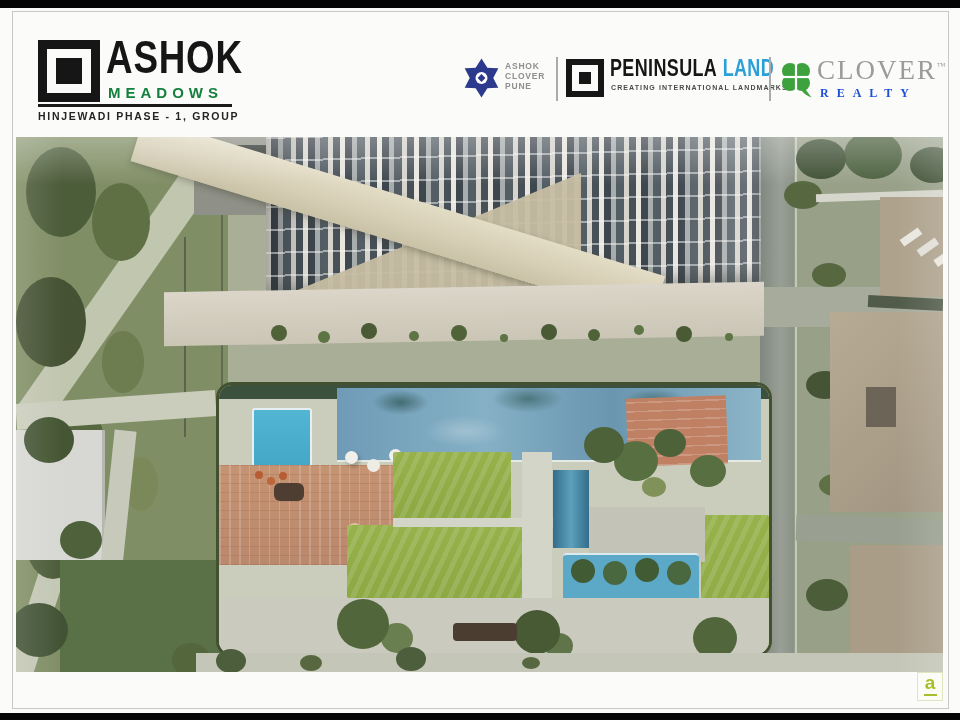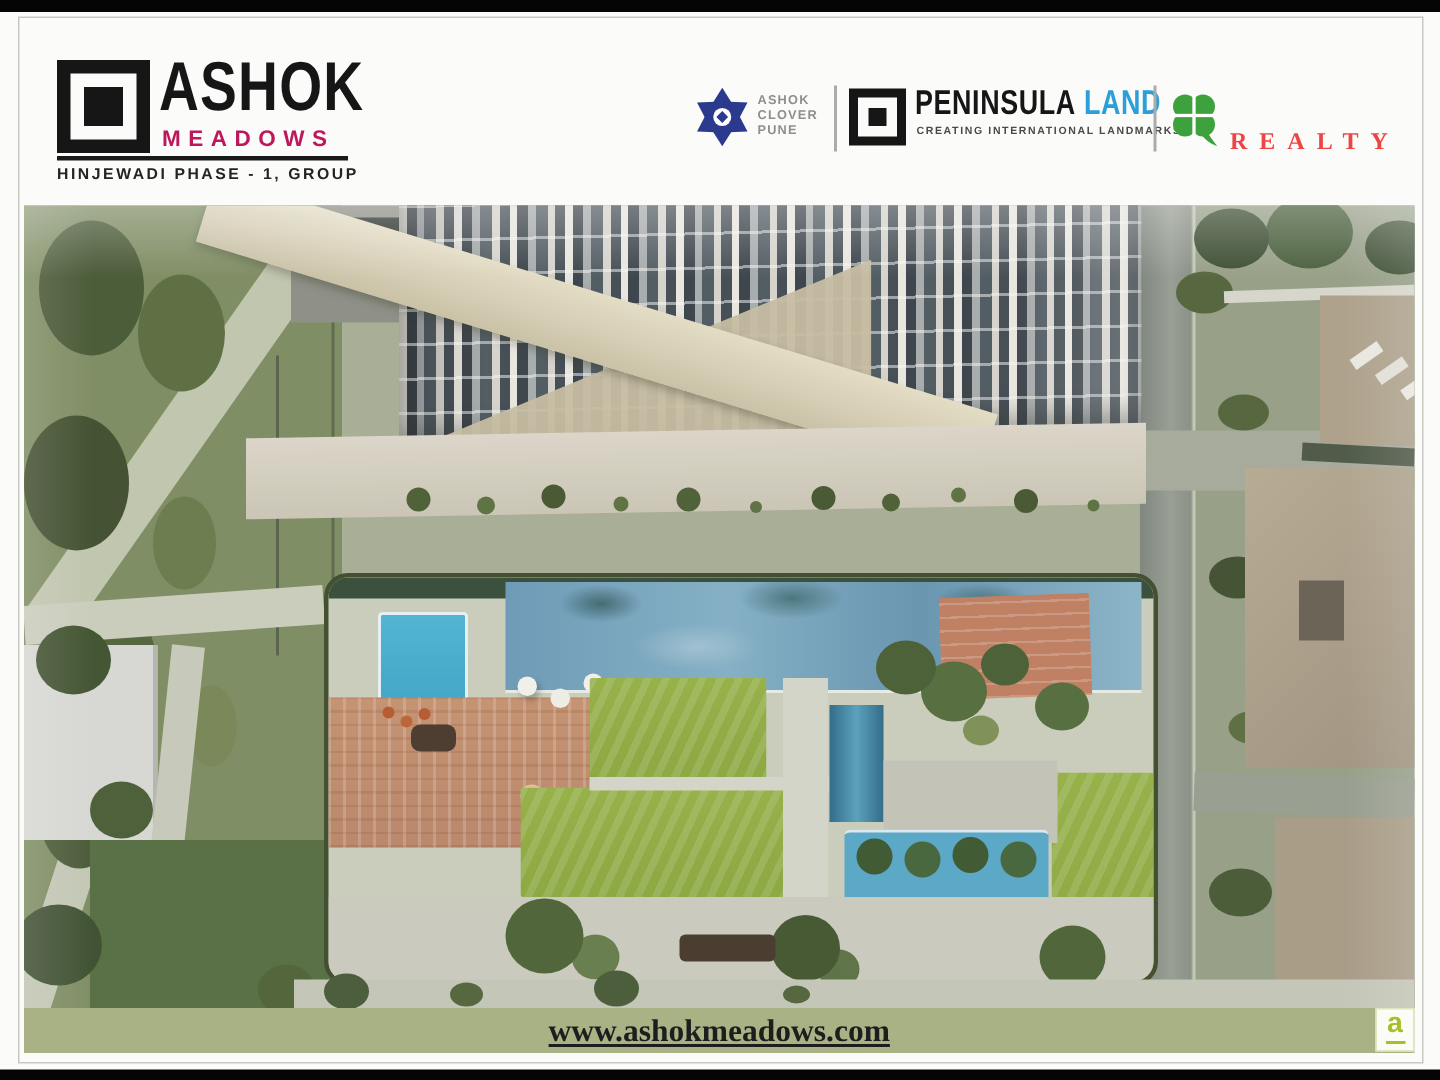--- a/index.html
+++ b/index.html
@@ -7,36 +7,36 @@
          font-family:"Liberation Sans",sans-serif;}
   .slide{position:absolute;left:0;right:0;top:8px;bottom:7px;background:#fbfbf9;}
   .frame{position:absolute;left:12px;right:11px;top:3px;bottom:4px;border:1px solid #c9c9c4;pointer-events:none;}
   .abs{position:absolute;display:block;}
   .rd{border-radius:50%;}
   
   .am-icon{left:38px;top:32px;width:62px;height:62px;border:9px solid #161616;box-sizing:border-box;}
   .am-icon i{display:block;width:26px;height:26px;margin:9px;background:#161616;}
   .am-name{left:106px;top:26px;font-size:46px;line-height:46px;font-weight:700;color:#161616;
            letter-spacing:1px;transform:scaleX(.8);transform-origin:left top;white-space:nowrap;}
-  .am-meadows{left:108px;top:76px;font-size:15px;font-weight:700;letter-spacing:5px;color:#be185d;white-space:nowrap;}
+  .am-meadows{left:108px;top:76px;font-size:15px;font-weight:700;letter-spacing:5px;color:#15803d;white-space:nowrap;}
   .am-rule{left:38px;top:96px;width:194px;height:3px;background:#1a1a1a;}
   .am-loc{left:38px;top:102px;font-size:10.5px;font-weight:700;letter-spacing:1.7px;color:#242424;white-space:nowrap;}
   .apg-text{left:505px;top:53px;font-size:8.5px;line-height:10px;letter-spacing:.8px;color:#8f8f8f;font-weight:600;}
   .sep{width:2px;height:44px;background:#ababab;top:49px;}
   .pen-icon{left:566px;top:51px;width:38px;height:38px;border:6px solid #161616;box-sizing:border-box;}
   .pen-icon i{display:block;width:12px;height:12px;margin:7px;background:#161616;}
   .pen-text{left:610px;top:47px;font-size:23px;font-weight:700;letter-spacing:.5px;white-space:nowrap;
             transform:scaleX(.78);transform-origin:left top;color:#161616;}
   .pen-text .land{color:#2a9fd8;margin-left:7px;}
   .pen-tag{left:611px;top:76px;font-size:7px;font-weight:600;letter-spacing:1.1px;color:#4a4a4a;white-space:nowrap;}
   .clv-name{left:817px;top:47px;font-family:"Liberation Serif",serif;font-size:27px;letter-spacing:2px;
             color:#9b9b9b;white-space:nowrap;}
   .clv-name sup{font-size:9px;letter-spacing:0;}
-  .clv-realty{left:820px;top:78px;font-family:"Liberation Serif",serif;font-size:16px;font-weight:700;
-              letter-spacing:8px;color:#ef4444;white-space:nowrap;}
+  .clv-realty{left:820px;top:78px;font-family:"Liberation Serif",serif;font-size:12px;font-weight:700;
+              letter-spacing:8px;color:#1d4ed8;white-space:nowrap;}
   
   .photo{left:16px;top:129px;width:927px;height:535px;background:#aab095;overflow:hidden;
          filter:blur(.3px) saturate(.92) contrast(.97);}
   .facade{left:250px;top:0;width:495px;height:160px;transform:skewY(-1.5deg);transform-origin:left top;
     background:
       repeating-linear-gradient(180deg, rgba(252,252,250,.5) 0 2px, rgba(0,0,0,0) 2px 23px),
       linear-gradient(90deg, rgba(0,0,0,.18), rgba(0,0,0,0) 12%, rgba(0,0,0,0) 82%, rgba(255,255,255,.22)),
       repeating-linear-gradient(90deg,#ece9e1 0 5px,#3c454d 5px 12px,#a9aeae 12px 17px,#515c64 17px 25px,#d8d6ce 25px 30px,#454f57 30px 37px);
     box-shadow:inset 0 -10px 14px rgba(40,45,40,.35);}
   .parapet{left:128px;top:-20px;width:545px;height:46px;background:linear-gradient(#e8e0c6,#cdc4a6);
@@ -132,20 +132,21 @@
       <g fill="#3da23d">
         <circle cx="12" cy="12" r="8"></circle>
           <circle cx="24" cy="12" r="8"></circle>
         <circle cx="12" cy="24" r="8"></circle>
           <circle cx="24" cy="24" r="8"></circle>
       </g>
       <rect x="16.9" y="2" width="2.2" height="31" fill="#fff"></rect>
       <rect x="2" y="16.9" width="31" height="2.2" fill="#fff"></rect>
       <path d="M26 28 Q30 34 33.5 38.5 Q27.5 36.5 23.5 31.5 Z" fill="#3da23d"></path>
     </svg>
+    <span class="abs clv-name"><span>CLOVER</span><sup>™</sup></span>
     <span class="abs clv-realty">REALTY</span>
 
     <div class="abs photo" aria-label="Aerial 3D render of Ashok Meadows residential complex: high-rise apartment tower, swimming pools, sun deck with umbrellas, lawns, landscaped walkways and neighbouring rooftops">
 
       <i class="abs" style="left:0;top:0;width:212px;height:535px;background:#7f8f61"></i>
       <i class="abs" style="left:92px;top:-20px;width:34px;height:330px;background:#cfd2bd;transform:rotate(35deg);opacity:.85"></i>
       <i class="abs" style="left:22px;top:330px;width:26px;height:220px;background:#c5c9b4;transform:rotate(18deg)"></i>
       <i class="abs rd" style="left:10px;top:10px;width:70px;height:90px;background:#4a5c35;
          box-shadow:60px 30px 0 -6px #5d7040, -10px 130px 0 0 #42512e, 62px 170px 0 -14px #6c7d4a, 12px 250px 0 -4px #55683c, 80px 292px 0 -18px #7a8a55, -8px 350px 0 -8px #4a5c35, 30px 420px 0 -12px #55683c"></i>
       <i class="abs" style="left:168px;top:100px;width:2px;height:200px;background:#3a4136;opacity:.55"></i>
@@ -208,21 +209,18 @@
            box-shadow:34px 14px 0 -10px #68804a, 174px 8px 0 -3px #45592f, 196px 22px 0 -12px #5d7443, 352px 14px 0 -4px #4f6636"></i>
         <i class="abs" style="left:234px;top:238px;width:64px;height:18px;background:#4a3c2d;border-radius:4px"></i>
       </div>
 
       <i class="abs" style="left:180px;top:516px;width:747px;height:19px;background:#c6c9b8"></i>
       <i class="abs rd" style="left:200px;top:512px;width:30px;height:24px;background:#4b5d38;box-shadow:80px 2px 0 -4px #55683c, 180px -2px 0 0 #4b5d38, 300px 2px 0 -6px #55683c"></i>
 
       <i class="abs haze"></i>
     </div>
 
-    <div class="abs band">
-      <a class="url">www.ashokmeadows.com</a>
-    </div>
     <div class="abs badge">
       <b>a</b>
       <s></s>
     </div>
   </div>
 </div>
 
 </body></html>

